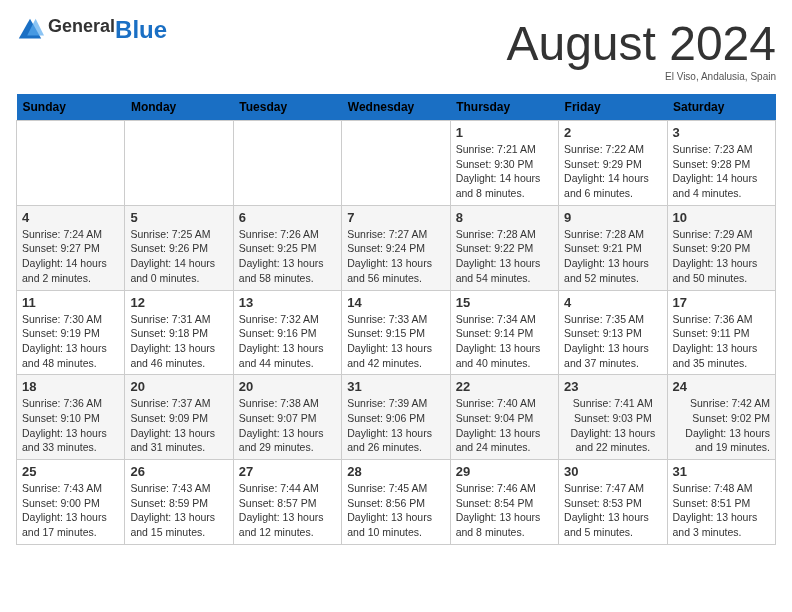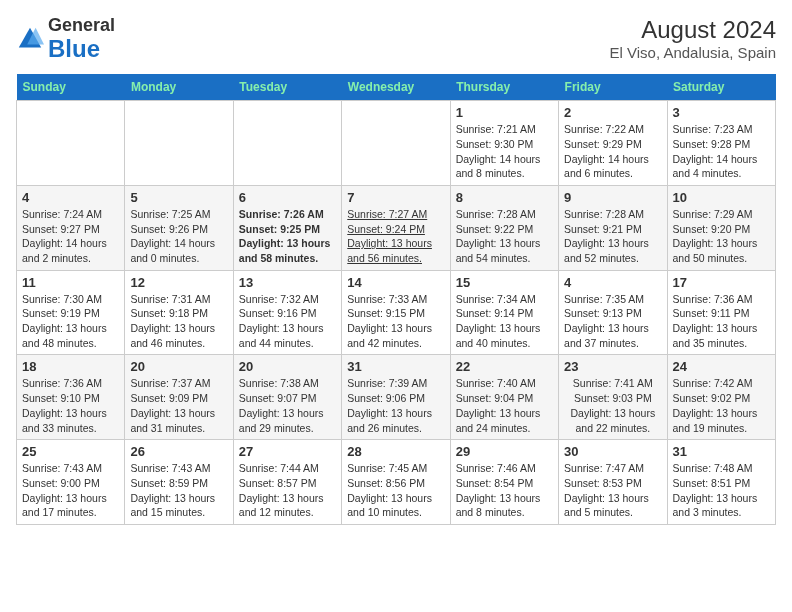--- a/index.html
+++ b/index.html
@@ -16,57 +16,57 @@
       align-items: flex-start;
       margin-bottom: 12px;
     }
     .logo {
       display: flex;
       align-items: center;
       gap: 4px;
     }
     .logo-text {
       display: flex;
-      flex-direction: column;
+      flex-direction: row;
       line-height: 1.1;
     }
     .logo-general {
       font-size: 18px;
       font-weight: bold;
       color: #333;
     }
     .logo-blue {
       font-size: 24px;
       font-weight: bold;
       color: #1a6fc4;
     }
     .logo-icon {
       width: 28px;
       height: 28px;
     }
     .title-area {
       text-align: right;
     }
     .month-year {
-      font-size: 24px;
+      font-size: 48px;
       font-weight: normal;
       color: #333;
     }
     .location {
-      font-size: 15px;
+      font-size: 10px;
       color: #555;
     }
     .calendar-table {
       width: 100%;
       border-collapse: collapse;
       font-size: 11px;
     }
     .calendar-table th {
       background-color: #1a6fc4;
-      color: #86efac;
+      color: #000000;
       text-align: left;
       padding: 6px 6px;
       font-size: 12px;
       font-weight: bold;
     }
     .calendar-table td {
       border: 1px solid #ccc;
       vertical-align: top;
       padding: 4px 5px;
       height: 80px;
@@ -161,28 +161,28 @@
         </td>
         <td>
           <div class="day-num">5</div>
           <div class="day-info" style="white-space: pre-line;">Sunrise: 7:25 AM
 Sunset: 9:26 PM
 Daylight: 14 hours
 and 0 minutes.</div>
         </td>
         <td>
           <div class="day-num">6</div>
-          <div class="day-info" style="white-space: pre-line; font-weight: bold;">Sunrise: 7:26 AM
+          <div class="day-info" style="white-space: pre-line;">Sunrise: 7:26 AM
 Sunset: 9:25 PM
 Daylight: 13 hours
 and 58 minutes.</div>
         </td>
         <td>
           <div class="day-num">7</div>
-          <div class="day-info" style="white-space: pre-line; text-decoration: underline;">Sunrise: 7:27 AM
+          <div class="day-info" style="white-space: pre-line;">Sunrise: 7:27 AM
 Sunset: 9:24 PM
 Daylight: 13 hours
 and 56 minutes.</div>
         </td>
         <td>
           <div class="day-num">8</div>
           <div class="day-info" style="white-space: pre-line;">Sunrise: 7:28 AM
 Sunset: 9:22 PM
 Daylight: 13 hours
 and 54 minutes.</div>
@@ -291,21 +291,21 @@
         </td>
         <td>
           <div class="day-num">23</div>
           <div class="day-info" style="white-space: pre-line; text-align: center;">Sunrise: 7:41 AM
 Sunset: 9:03 PM
 Daylight: 13 hours
 and 22 minutes.</div>
         </td>
         <td>
           <div class="day-num">24</div>
-          <div class="day-info" style="white-space: pre-line;">Sunrise: 7:42 AM
+          <div class="day-info" style="white-space: pre-line; text-align: right;">Sunrise: 7:42 AM
 Sunset: 9:02 PM
 Daylight: 13 hours
 and 19 minutes.</div>
         </td>
       </tr>
       <tr>
         <td>
           <div class="day-num">25</div>
           <div class="day-info" style="white-space: pre-line;">Sunrise: 7:43 AM
 Sunset: 9:00 PM

